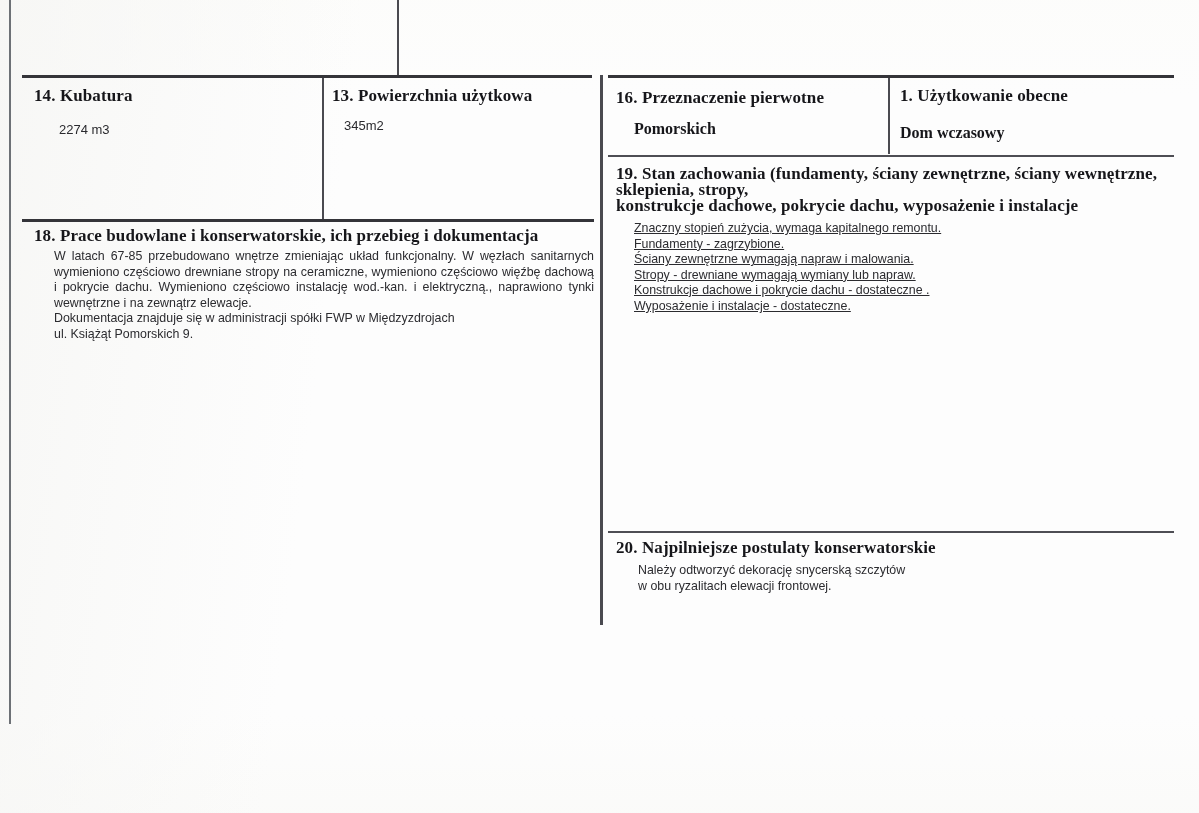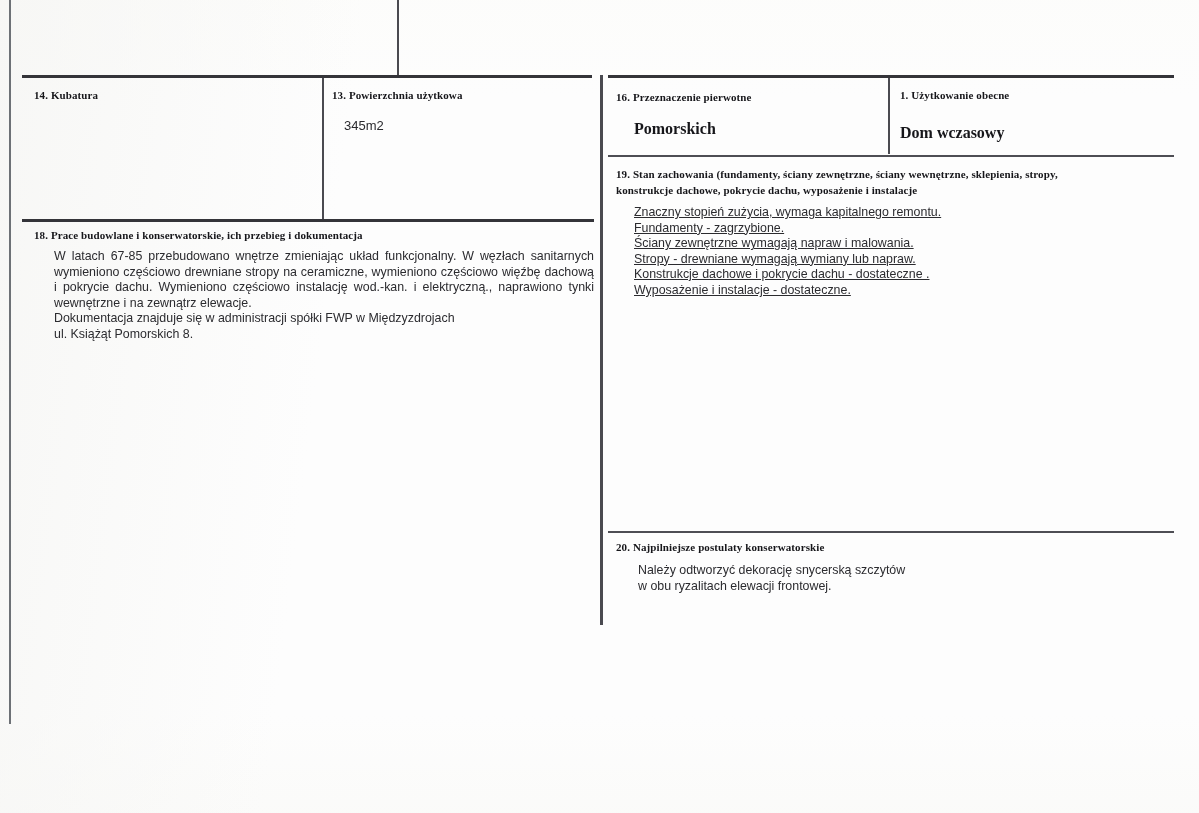--- a/index.html
+++ b/index.html
@@ -53,21 +53,21 @@
   }
 
   
   .field {
     position: absolute;
     z-index: 3;
   }
   .field-label {
     font-family: "Liberation Serif", serif;
     font-weight: bold;
-    font-size: 11px;
+    font-size: 17px;
     line-height: 15px;
     color: #16161a;
     letter-spacing: .1px;
     white-space: pre-line;
   }
   .field-value {
     font-family: "Liberation Sans", sans-serif;
     font-size: 13px;
     line-height: 16px;
     color: #2a2a2e;
@@ -112,20 +112,21 @@
   <div class="vline thick" style="left:600px; top:75px; height:550px;"></div>
 
   <div class="hline thin" style="left:608px; top:155px; width:566px;"></div>
 
   <div class="hline thick" style="left:22px; top:219px; width:572px;"></div>
 
   <div class="hline thin" style="left:608px; top:531px; width:566px;"></div>
 
   <div class="field" style="left:34px; top:88px; width:275px;">
     <div class="field-label">14. Kubatura</div>
+    <div class="field-value" style="margin-top:19px; margin-left:25px;">2274 m3</div>
   </div>
 
   <div class="field" style="left:332px; top:88px; width:255px;">
     <div class="field-label">13. Powierzchnia użytkowa</div>
     <div class="field-value" style="margin-top:15px; margin-left:12px;">345m2</div>
   </div>
 
   <div class="field" style="left:616px; top:90px; width:266px;">
     <div class="field-label">16. Przeznaczenie pierwotne</div>
     <div class="field-value value-serif" style="margin-top:16px; margin-left:18px;">Pomorskich</div>
@@ -144,21 +145,21 @@
 Ściany zewnętrzne  wymagają napraw i malowania.
 Stropy -  drewniane wymagają wymiany lub napraw.
 Konstrukcje dachowe  i  pokrycie dachu - dostateczne .
 Wyposażenie i instalacje  - dostateczne.</div>
   </div>
 
   <div class="field" style="left:34px; top:228px; width:566px;">
     <div class="field-label">18. Prace budowlane i konserwatorskie, ich przebieg i dokumentacja</div>
     <div class="body-text body-justify" style="margin-top:6px; margin-left:20px; width:540px;">W latach 67-85 przebudowano wnętrze zmieniając układ funkcjonalny. W węzłach sanitarnych wymieniono częściowo drewniane stropy na ceramiczne, wymieniono częściowo więźbę dachową i pokrycie dachu. Wymieniono częściowo   instalację wod.-kan. i   elektryczną., naprawiono tynki wewnętrzne i na zewnątrz elewacje.</div>
     <div class="body-text nowrap-block" style="margin-top:0px; margin-left:20px;">Dokumentacja znajduje się w administracji spółki FWP w Międzyzdrojach
-ul. Książąt Pomorskich 8.</div>
+ul. Książąt Pomorskich 9.</div>
   </div>
 
   <div class="field" style="left:616px; top:540px; width:556px;">
     <div class="field-label">20. Najpilniejsze postulaty konserwatorskie</div>
     <div class="body-text nowrap-block" style="margin-top:8px; margin-left:22px;">Należy  odtworzyć dekorację snycerską szczytów
 w obu ryzalitach elewacji frontowej.</div>
   </div>
 
 </div>
 

